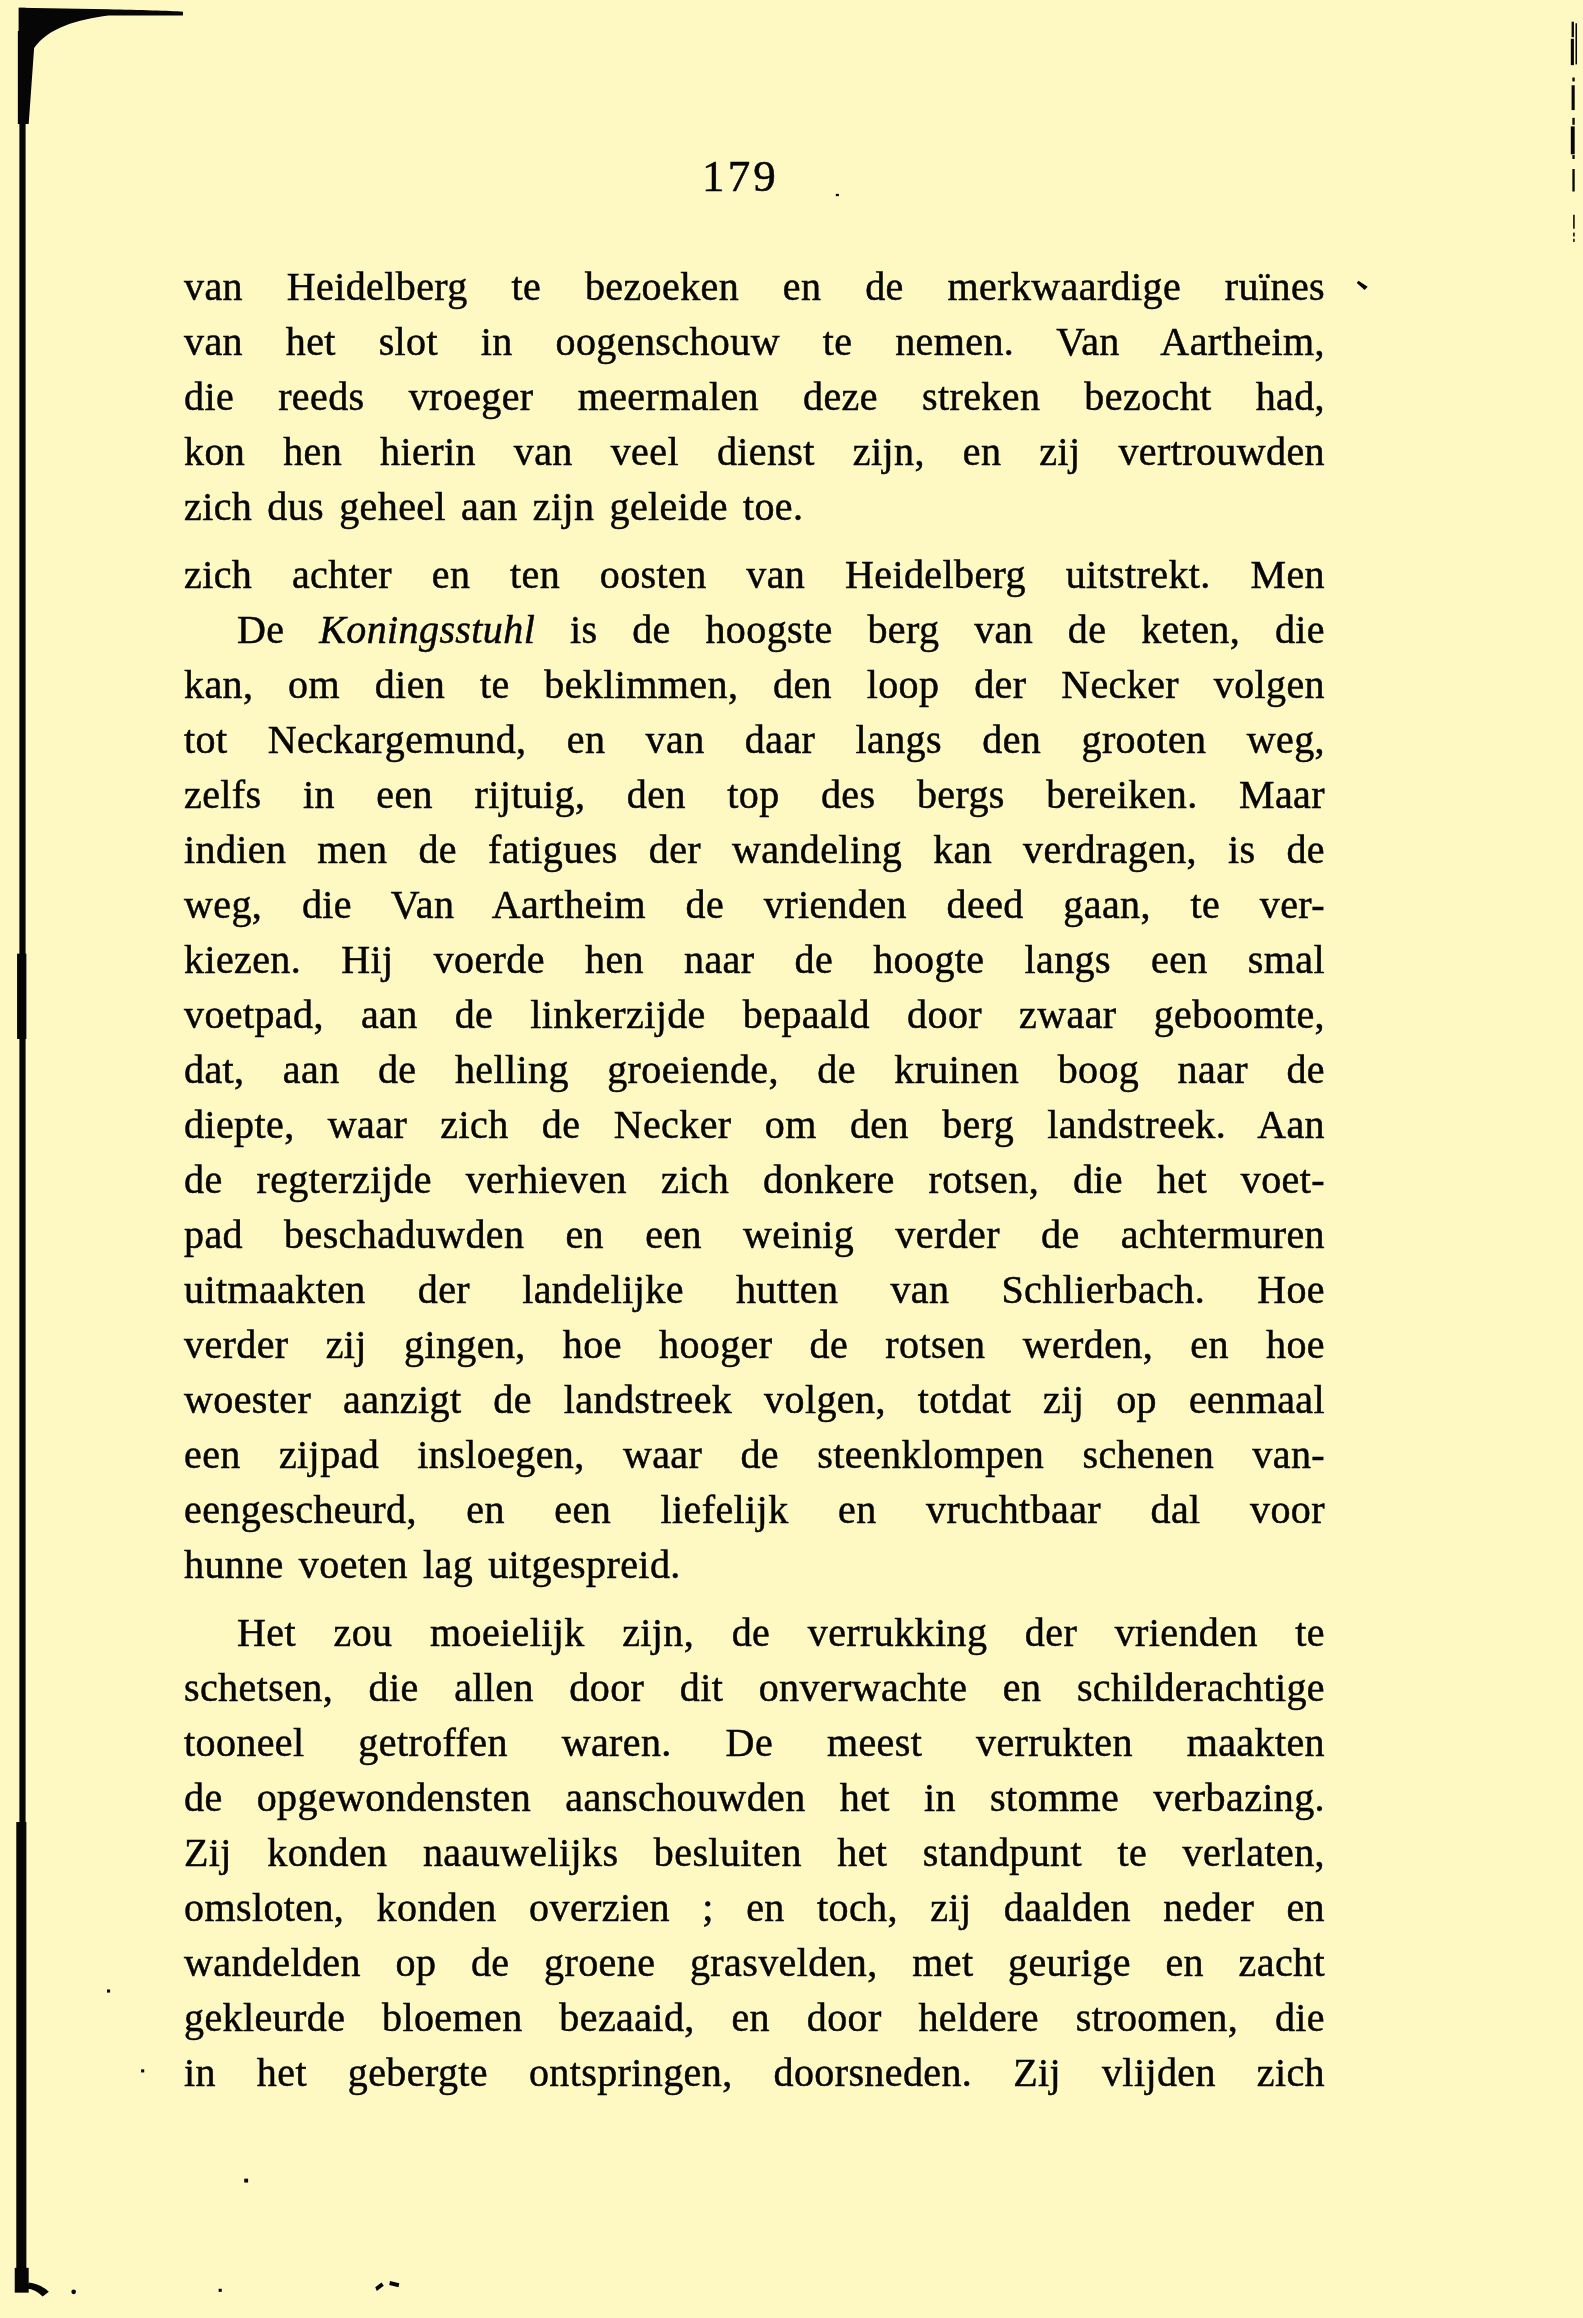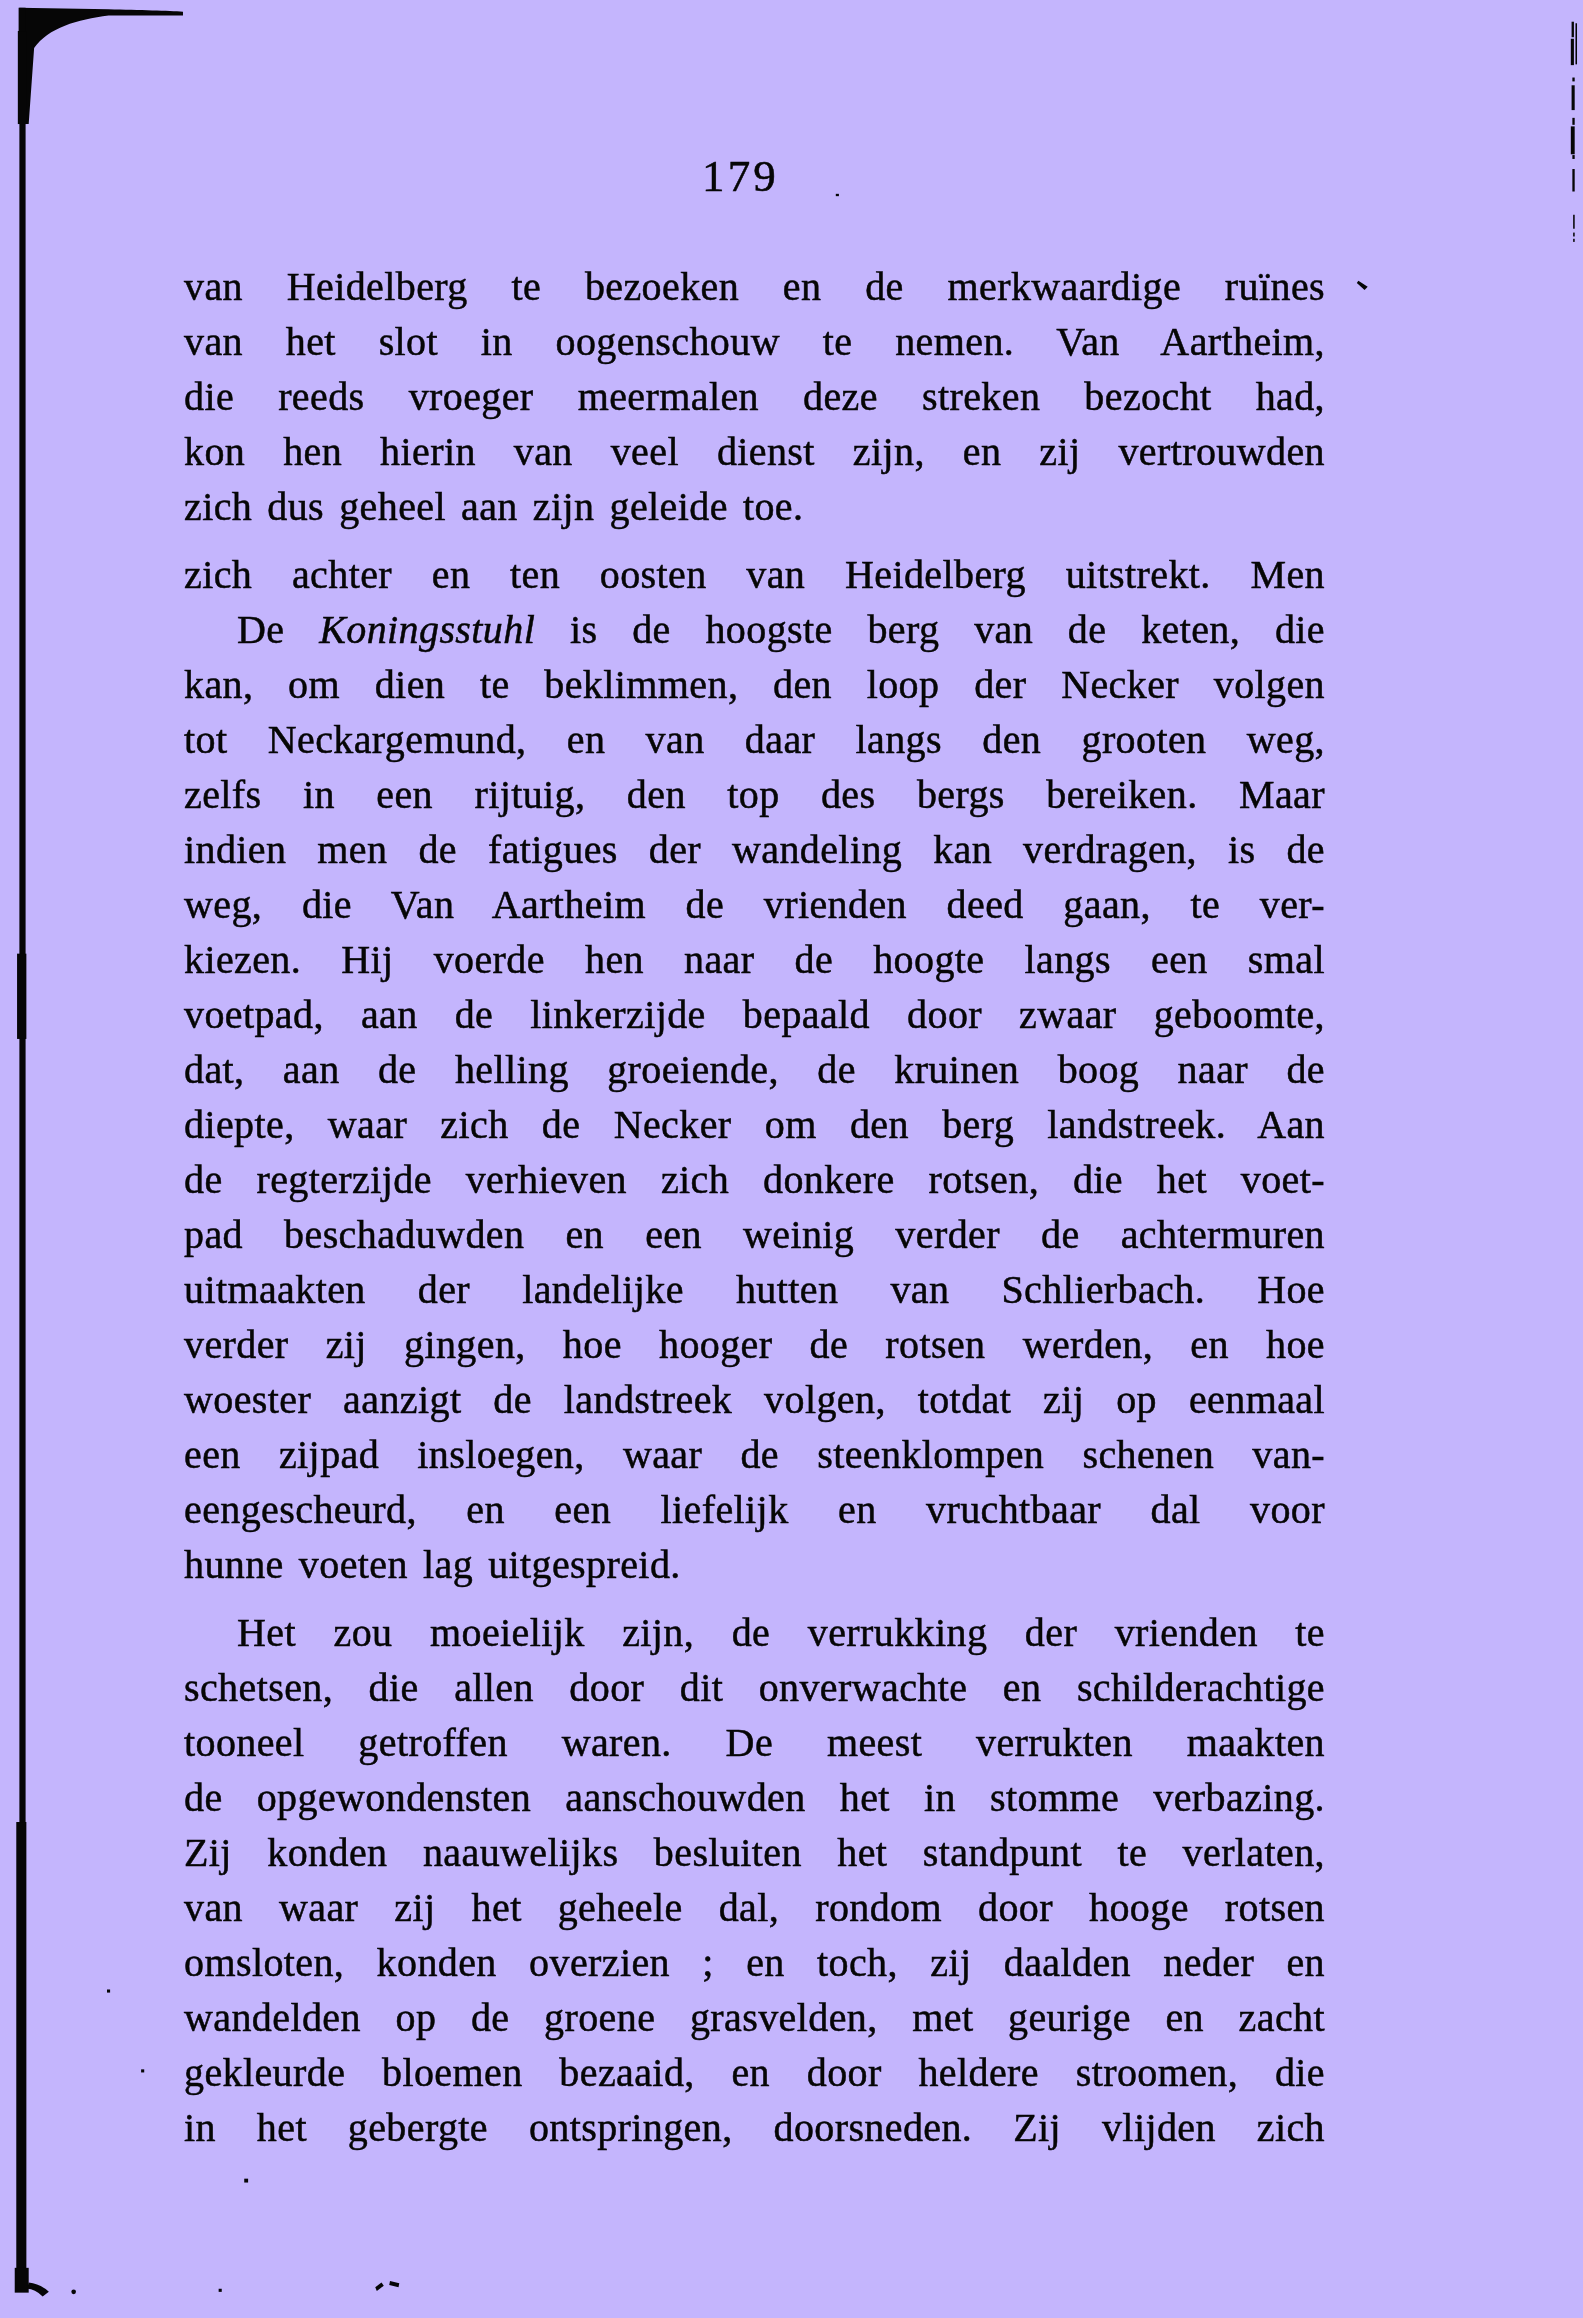--- a/index.html
+++ b/index.html
@@ -1,20 +1,20 @@
 <!DOCTYPE html>
 <html style="font-size:12.4px"><head>
 <meta charset="utf-8">
 <style>
   html,body{margin:0;padding:0;background:#ffffff;}
   .page{
     position:relative;
     width:1584px;
     height:2319px;
-    background:#c4b5fd;
+    background:#fef9c3;
     overflow:hidden;
     font-family:"Liberation Serif","DejaVu Serif",serif;
     color:#060606;
   }
   .page-number{
     position:absolute;
     left:171px;
     width:1167px;
     top:150px;
     margin-left:-14px;
@@ -125,21 +125,20 @@
         <span class="tline">een zijpad insloegen, waar de steenklompen schenen van-</span>
         <span class="tline">eengescheurd, en een liefelijk en vruchtbaar dal voor</span>
         <span class="tline no-just">hunne voeten lag uitgespreid.</span>
       </p>
       <p>
         <span class="tline indent">Het zou moeielijk zijn, de verrukking der vrienden te</span>
         <span class="tline">schetsen, die allen door dit onverwachte en schilderachtige</span>
         <span class="tline">tooneel getroffen waren. De meest verrukten maakten</span>
         <span class="tline">de opgewondensten aanschouwden het in stomme verbazing.</span>
         <span class="tline">Zij konden naauwelijks besluiten het standpunt te verlaten,</span>
-        <span class="tline">van waar zij het geheele dal, rondom door hooge rotsen</span>
         <span class="tline">omsloten, konden overzien ; en toch, zij daalden neder en</span>
         <span class="tline">wandelden op de groene grasvelden, met geurige en zacht</span>
         <span class="tline">gekleurde bloemen bezaaid, en door heldere stroomen, die</span>
         <span class="tline">in het gebergte ontspringen, doorsneden. Zij vlijden zich</span>
       </p>
     </div>
 
 </div>
 
 

